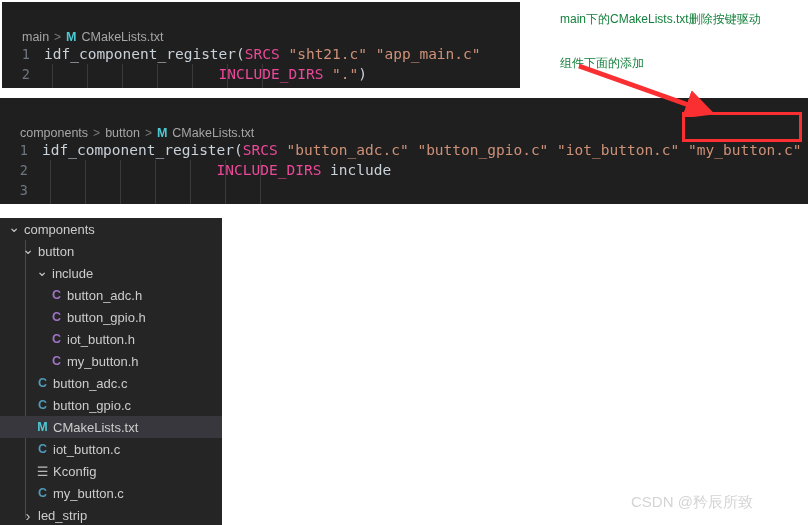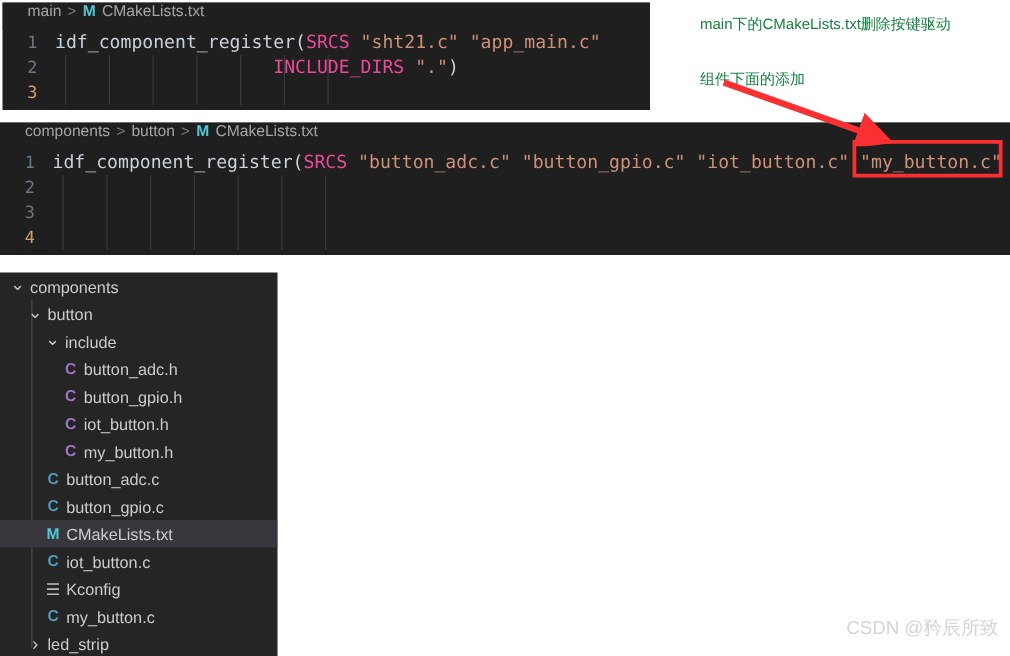--- a/index.html
+++ b/index.html
@@ -17,26 +17,27 @@
 
   
   .editor-panel {
     position: absolute;
     background: #1f1f1f;
     overflow: hidden;
   }
   .breadcrumb {
     height: 22px;
     display: flex;
-    align-items: flex-start;
+    align-items: flex-end;
     padding-left: 22px;
     font-size: 12.5px;
     color: #9d9d9d;
     white-space: nowrap;
     background: #1f1f1f;
+    margin-top: 20px;
   }
   .bc-seg { color: #a6a6a6; }
   .bc-sep {
     color: #7a7a7a;
     margin: 0 5px;
     font-size: 12px;
   }
   .bc-icon {
     color: #4ec9d4;
     font-weight: bold;
@@ -195,21 +196,21 @@
     position: absolute;
     left: 575px;
     top: 62px;
     width: 145px;
     height: 55px;
     pointer-events: none;
   }
 
   #watermark {
     position: absolute;
-    left: 677px;
+    left: 631px;
     top: 493px;
     color: #d4d4d4;
     font-size: 15px;
     font-family: "Liberation Sans", sans-serif;
     white-space: nowrap;
   }
 
   
   .white-gap {
     position: absolute;
@@ -258,21 +259,21 @@
     <div class="guides">
       <div class="guide" style="left:8px;top:20px;height:60px;"></div>
       <div class="guide" style="left:43px;top:20px;height:60px;"></div>
       <div class="guide" style="left:78px;top:20px;height:60px;"></div>
       <div class="guide" style="left:113px;top:20px;height:60px;"></div>
       <div class="guide" style="left:148px;top:20px;height:60px;"></div>
       <div class="guide" style="left:183px;top:20px;height:60px;"></div>
       <div class="guide" style="left:218px;top:20px;height:60px;"></div>
     </div>
   <div class="code-line"><span class="lineno">1</span><span class="codetext"><span class="t-fn">idf_component_register</span><span class="t-punct">(</span><span class="t-kw">SRCS</span><span class="t-plain"> </span><span class="t-str">"button_adc.c"</span><span class="t-plain"> </span><span class="t-str">"button_gpio.c"</span><span class="t-plain"> </span><span class="t-str">"iot_button.c"</span><span class="t-plain"> </span><span class="t-str">"my_button.c"</span></span></div>
-      <div class="code-line"><span class="lineno">2</span></div>
+      <div class="code-line"><span class="lineno">2</span><span class="codetext"><span class="t-plain">                    </span><span class="t-kw">INCLUDE_DIRS</span><span class="t-plain"> </span><span class="t-plain">include</span></span></div>
       <div class="code-line"><span class="lineno">3</span></div>
       <div class="code-line"><span class="lineno active">4</span><span class="codetext"></span></div>
     </div>
 </div>
 
 <div class="white-gap" style="left:0;top:204px;width:808px;height:14px;"></div>
 <div class="white-gap" style="left:222px;top:218px;width:586px;height:307px;"></div>
 
 <div id="filetree">
   <div class="tree-guide"></div>

